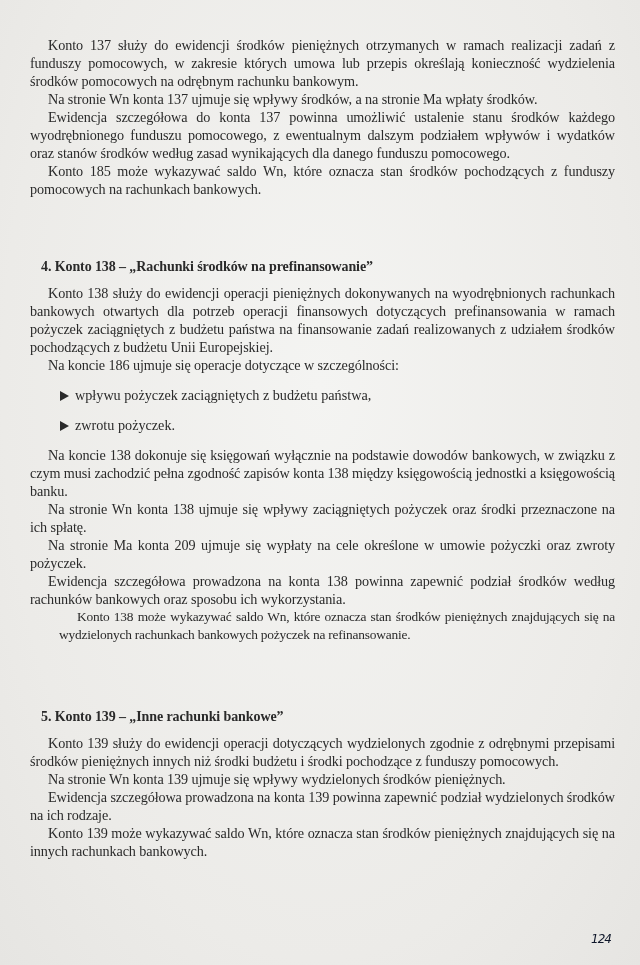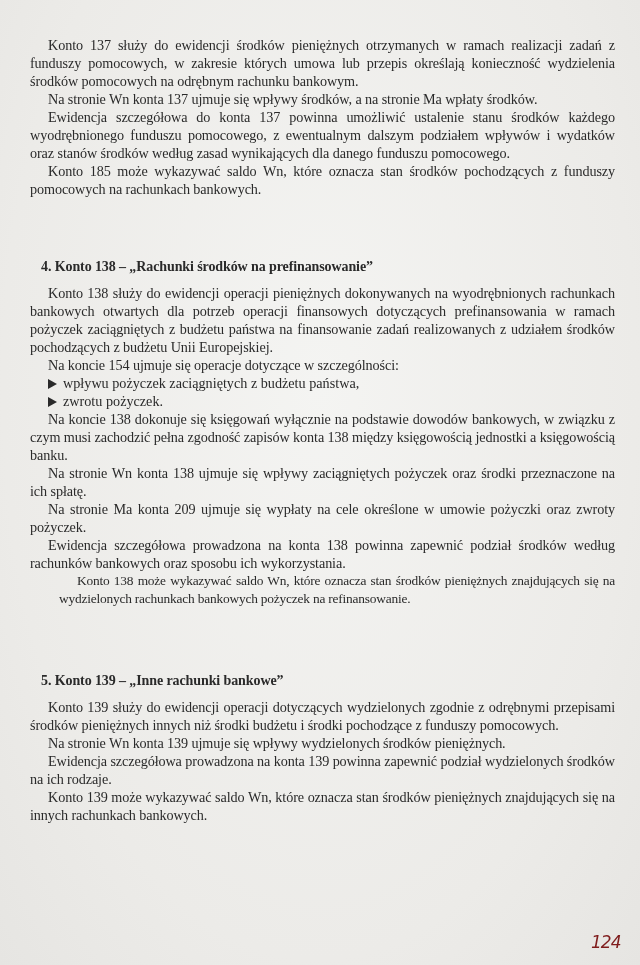--- a/index.html
+++ b/index.html
@@ -28,41 +28,41 @@
   .heading {
     margin: 8px;
     font-weight: bold;
     text-indent: 3px;
     font-size: 14px;
     letter-spacing: -0.1px;
   }
   .gap-section { height: 52px; }
   .gap-section2 { height: 56px; }
   .bullet {
-    margin: 0;
+    margin: 12px;
     padding-left: 18px;
     display: flex;
     align-items: baseline;
   }
   .bullet-icon {
     display: inline-block;
     width: 0; height: 0;
     border-top: 5px solid transparent;
     border-bottom: 5px solid transparent;
     border-left: 9px solid #2a2a2a;
     margin-right: 6px;
     transform: translateY(1px);
   }
   .page-number {
     position: absolute;
     left: 591px;
     top: 932px;
     font-family: "DejaVu Sans", sans-serif;
-    font-size: 17px;
-    color: #7f1d1d;
+    font-size: 12px;
+    color: #0f172a;
     font-style: italic;
     letter-spacing: -1px;
   }
 </style>
 </head>
 <body>
 
 <div class="page">
 
   <section>
@@ -70,21 +70,21 @@
     <p class="p">Na stronie Wn konta 137 ujmuje się wpływy środków, a na stronie Ma wpłaty środków.</p>
     <p class="p">Ewidencja szczegółowa do konta 137 powinna umożliwić ustalenie stanu środków każdego wyodrębnionego funduszu pomocowego, z ewentualnym dalszym podziałem wpływów i wydatków oraz stanów środków według zasad wynikających dla danego funduszu pomocowego.</p>
     <p class="p">Konto 185 może wykazywać saldo Wn, które oznacza stan środków pochodzących z funduszy pomocowych na rachunkach bankowych.</p>
   </section>
 
   <div class="gap-section"></div>
 
   <section>
     <h2 class="heading">4. Konto 138 – „Rachunki środków na prefinansowanie”</h2>
     <p class="p">Konto 138 służy do ewidencji operacji pieniężnych dokonywanych na wyodrębnionych rachunkach bankowych otwartych dla potrzeb operacji finansowych dotyczących prefinansowania w ramach pożyczek zaciągniętych z budżetu państwa na finansowanie zadań realizowanych z udziałem środków pochodzących z budżetu Unii Europejskiej.</p>
-    <p class="p">Na koncie 154 ujmuje się operacje dotyczące w szczególności:</p>
+    <p class="p">Na koncie 186 ujmuje się operacje dotyczące w szczególności:</p>
     <div class="bullet">
       <span class="bullet-icon"></span>
       <span>wpływu pożyczek zaciągniętych z budżetu państwa,</span>
     </div>
     <div class="bullet">
       <span class="bullet-icon"></span>
       <span>zwrotu pożyczek.</span>
     </div>
     <p class="p">Na koncie 138 dokonuje się księgowań wyłącznie na podstawie dowodów bankowych, w związku z czym musi zachodzić pełna zgodność zapisów konta 138 między księgowością jednostki a księgowością banku.</p>
     <p class="p">Na stronie Wn konta 138 ujmuje się wpływy zaciągniętych pożyczek oraz środki przeznaczone na ich spłatę.</p>

